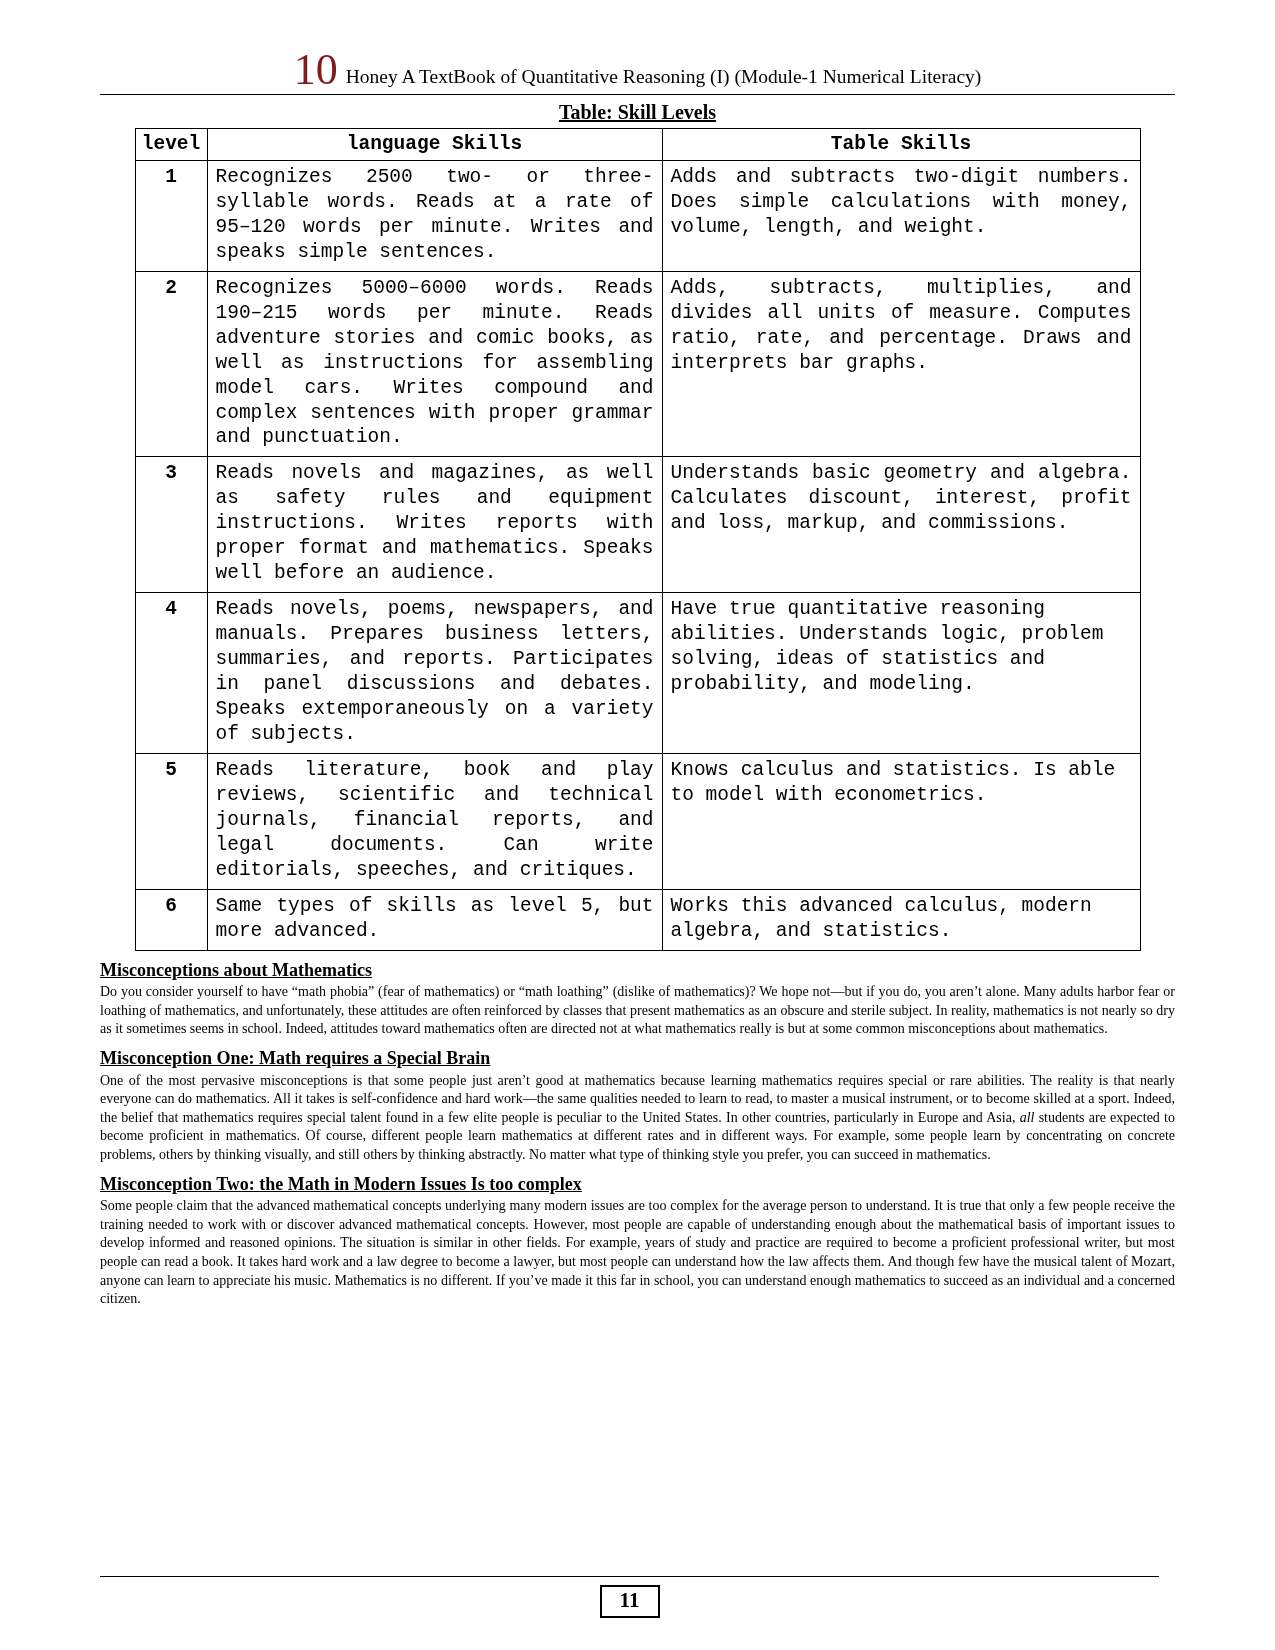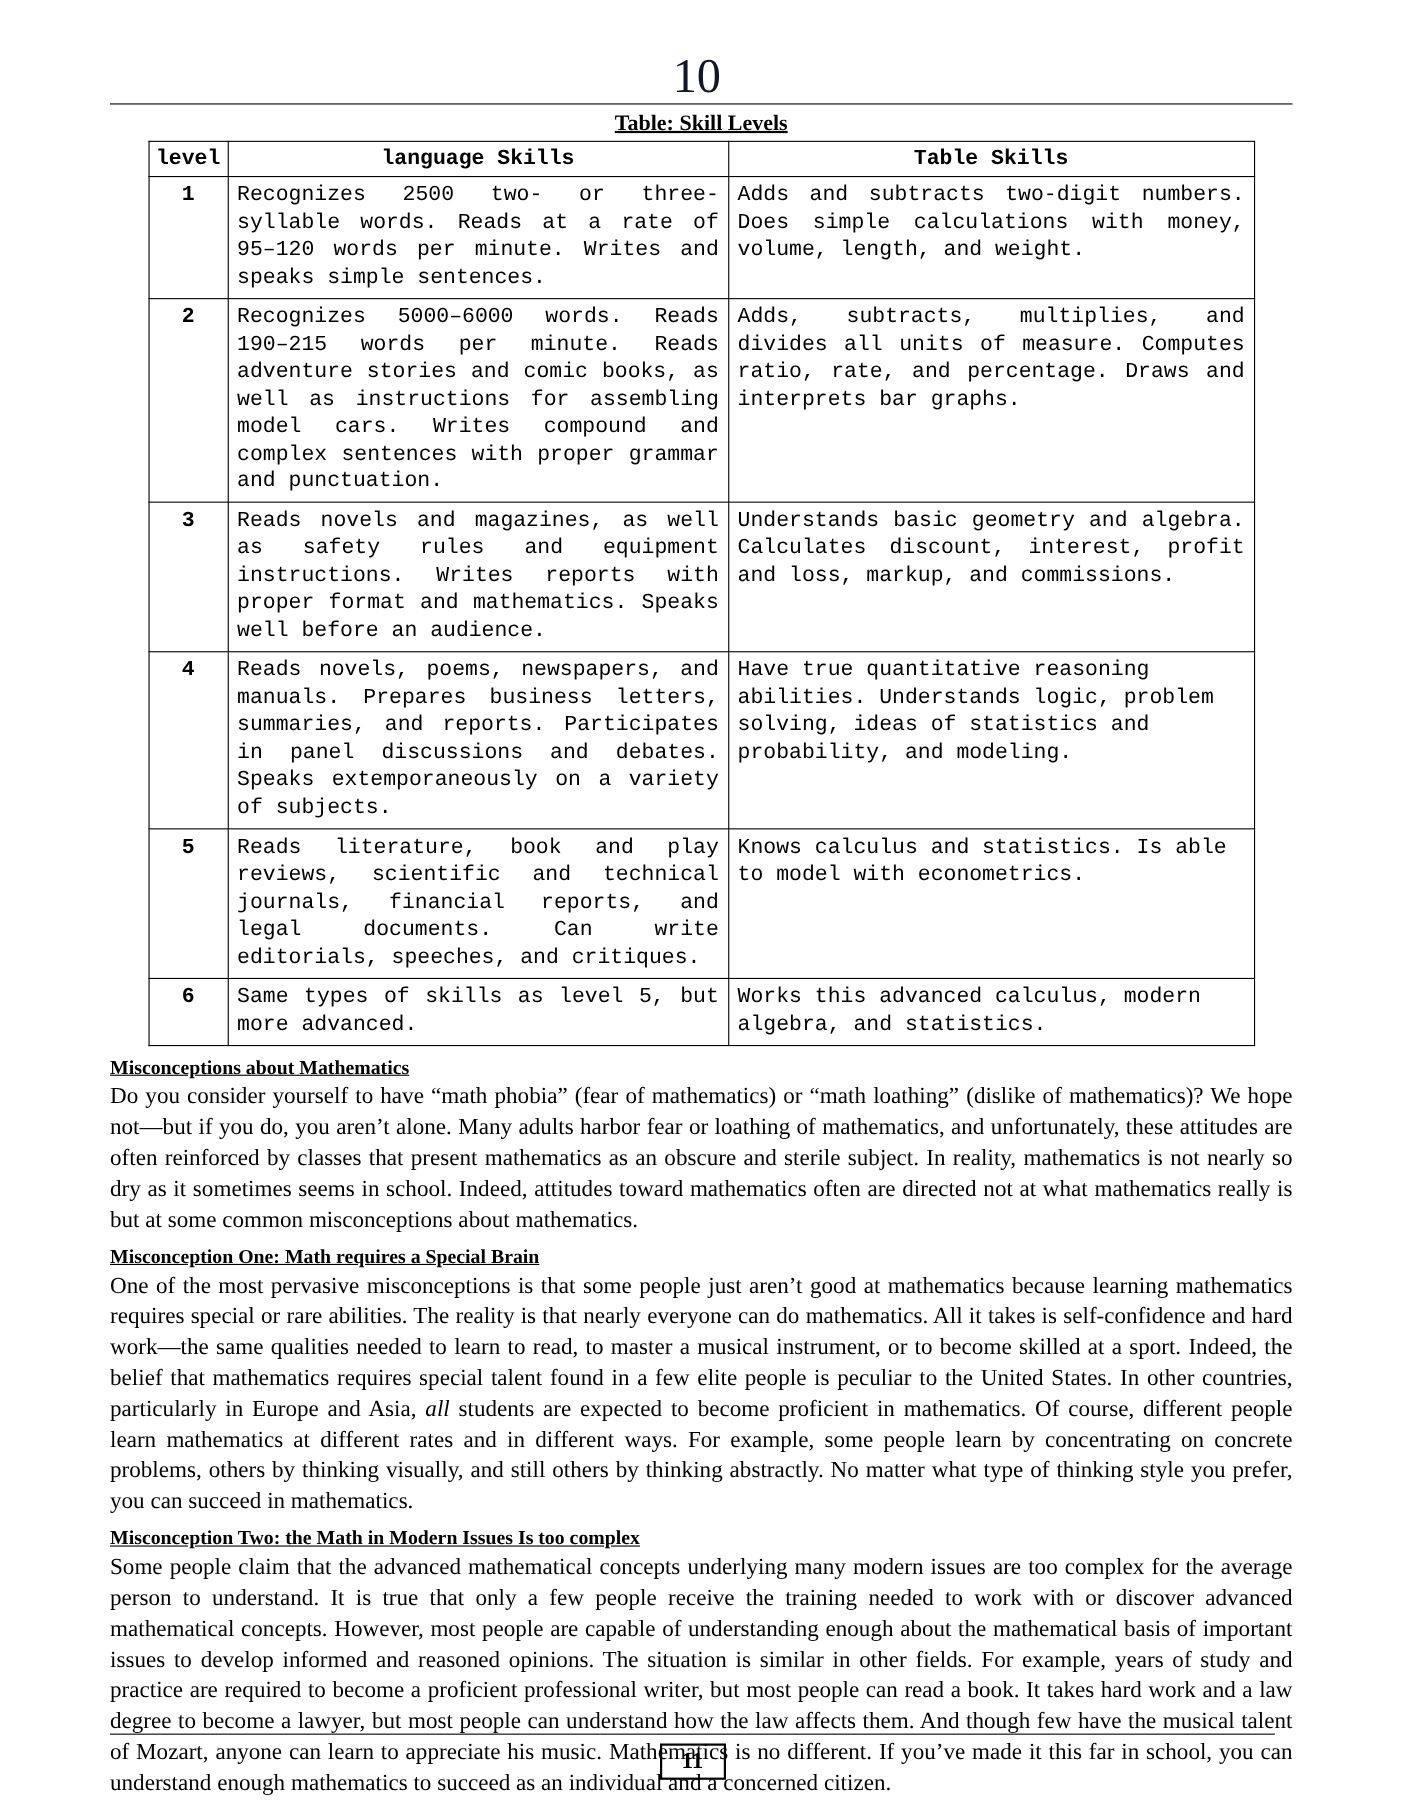--- a/index.html
+++ b/index.html
@@ -29,21 +29,21 @@
     margin: 28px 100px 0 100px;
   }
   .header-inner {
     display: flex;
     align-items: flex-end;
     justify-content: center;
     height: 100%;
   }
   .page-number-top {
     font-size: 44px;
-    color: #0f172a;
+    color: #7f1d1d;
     font-family: "Liberation Serif", serif;
     line-height: 1;
     margin-right: 8px;
     margin-bottom: -2px;
     text-align: right;
   }
   .header-title {
     font-size: 19.5px;
     font-family: "Liberation Serif", serif;
     margin-bottom: 2px;
@@ -101,21 +101,21 @@
     margin: 0 100px;
   }
   h2.section-head {
     font-size: 18px;
     font-weight: bold;
     text-decoration: underline;
     margin: 9px 0 2px 0;
     line-height: 1.2;
   }
   p.body-par {
-    font-size: 21px;
+    font-size: 14px;
     line-height: 1.33;
     margin: 0 0 2px 0;
     text-align: justify;
     text-justify: inter-word;
   }
   p.body-par .ital { font-style: italic; }
 
   
   .footer {
     position: absolute;
@@ -139,20 +139,21 @@
   }
 </style>
 </head>
 <body>
 
 <div class="page">
 
   <div class="header">
     <div class="header-inner">
       <span class="page-number-top">10</span>
+      <span class="header-title">Honey A TextBook of Quantitative Reasoning (I)  (Module-1 Numerical Literacy)</span>
     </div>
   </div>
   <div class="header-rule"></div>
 
   <div class="table-caption">Table: Skill Levels</div>
 
   <table class="skills">
     <colgroup>
       <col class="col-level">
         <col class="col-lang">

